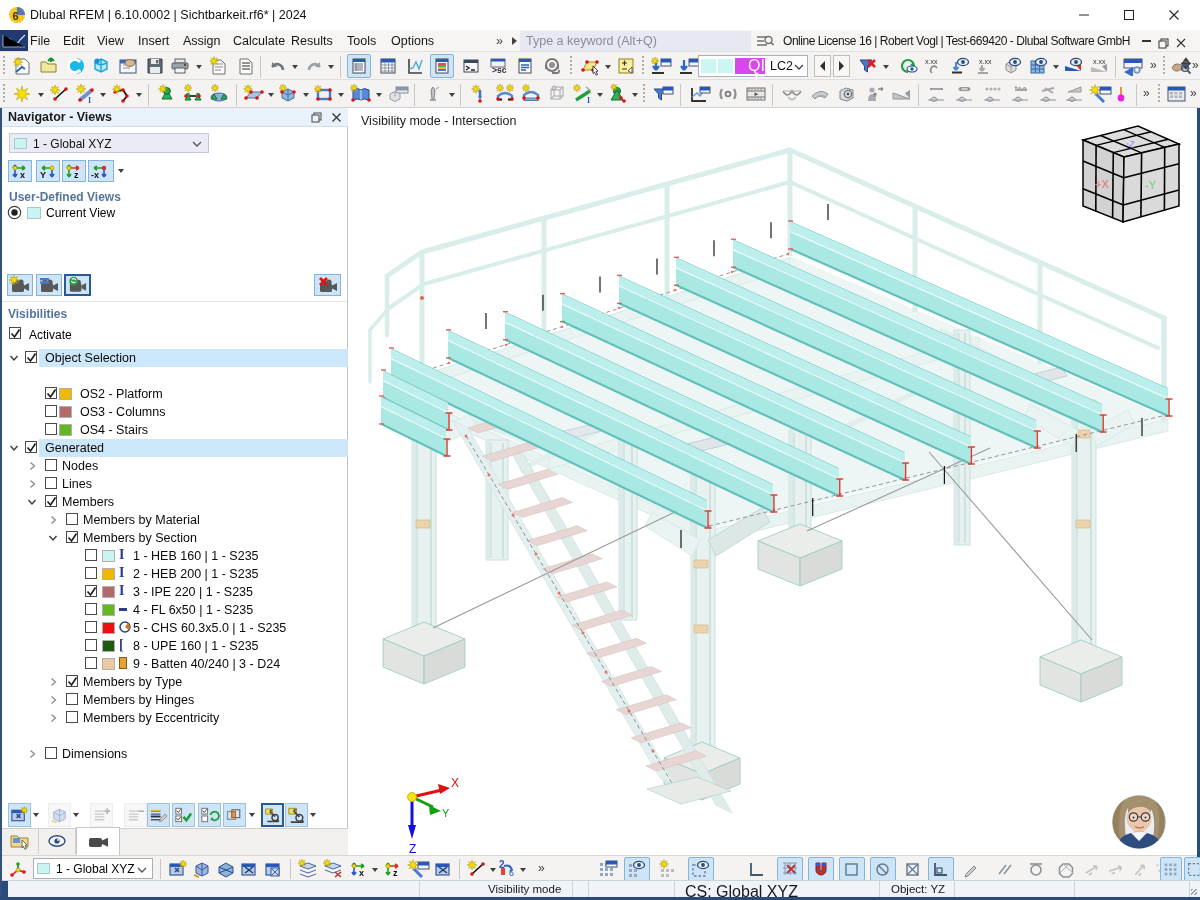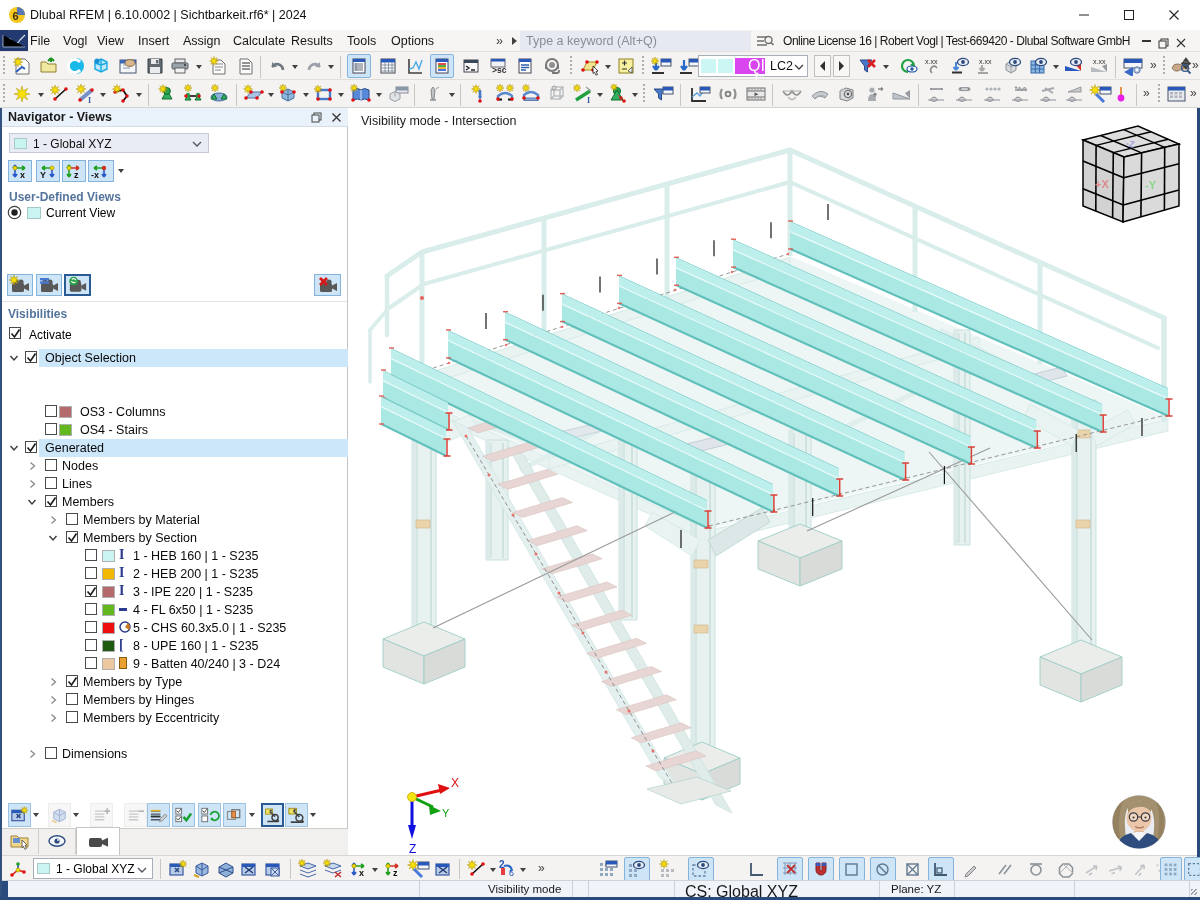--- a/index.html
+++ b/index.html
@@ -54,21 +54,21 @@
         <path d="M1.5 1.5 l9 9 m0 -9 l-9 9" stroke="#222" stroke-width="1.1"></path>
       </svg>
     </div>
   </div>
 <div id="menubar">
     <div class="abs" style="left:0;top:0;width:28px;height:21px;background:#223a70"><svg width="28" height="21">
         <path d="M3 15 q5 -10 9 -4 q4 6 8 -1 l5 -5" stroke="#cdd8ea" stroke-width="1.3" fill="none"></path>
         <path d="M3 5 v12 h22" stroke="#8fa4c8" stroke-width="1"></path>
       </svg></div>
     <div class="mi" style="left:30px">File</div>
-    <div class="mi" style="left:63px">Vogl</div>
+    <div class="mi" style="left:63px">Edit</div>
     <div class="mi" style="left:97px">View</div>
     <div class="mi" style="left:138px">Insert</div>
     <div class="mi" style="left:183px">Assign</div>
     <div class="mi" style="left:233px">Calculate</div>
     <div class="mi" style="left:291px">Results</div>
     <div class="mi" style="left:347px">Tools</div>
     <div class="mi" style="left:391px">Options</div>
     <div class="mi" style="left:496px;color:#404040">»</div>
     <div class="abs" style="left:512px;top:7px;width:0;height:0;border-top:4px solid transparent;border-bottom:4px solid transparent;border-left:5px solid #404040"></div>
     <div class="abs" style="left:520px;top:1px;width:231px;height:20px;background:#e6e8f2"></div>
@@ -824,20 +824,29 @@
     <div class="trow hl" style="top:241px">
       <svg width="10" height="10" style="position:absolute;left:9px;top:4px" viewBox="0 0 10 10">
         <path d="M1.5 3 L5 7 L8.5 3" stroke="#3c3c3c" stroke-width="1.4" fill="none"></path>
       </svg>
       <div class="cb" style="left:25px;top:2px">
         <svg width="13" height="13" style="position:absolute;left:-1px;top:-1px">
           <path d="M2.5 6.5 l3 3.5 5 -7.5" stroke="#1a1a1a" stroke-width="1.6" fill="none"></path>
         </svg>
       </div>
       <div class="abs" style="left:45px;top:2px;white-space:nowrap">Object Selection</div>
+    </div>
+    <div class="trow " style="top:277px">
+      <div class="cb" style="left:45px;top:2px">
+        <svg width="13" height="13" style="position:absolute;left:-1px;top:-1px">
+          <path d="M2.5 6.5 l3 3.5 5 -7.5" stroke="#1a1a1a" stroke-width="1.6" fill="none"></path>
+        </svg>
+      </div>
+      <div class="sw" style="left:59px;top:3px;background:#f2b800"></div>
+      <div class="abs" style="left:80px;top:2px;white-space:nowrap">OS2 - Platform</div>
     </div>
     <div class="trow " style="top:295px">
       <div class="cb" style="left:45px;top:2px"></div>
       <div class="sw" style="left:59px;top:3px;background:#b46a6a"></div>
       <div class="abs" style="left:80px;top:2px;white-space:nowrap">OS3 - Columns</div>
     </div>
     <div class="trow " style="top:313px">
       <div class="cb" style="left:45px;top:2px"></div>
       <div class="sw" style="left:59px;top:3px;background:#62b81e"></div>
       <div class="abs" style="left:80px;top:2px;white-space:nowrap">OS4 - Stairs</div>
@@ -1687,16 +1696,16 @@
     <div class="sseg" style="left:8px;width:412px"></div>
     <div class="sseg" style="left:420px;width:153px"></div>
     <div class="sseg" style="left:573px;width:16px"></div>
     <div class="sseg" style="left:589px;width:86px"></div>
     <div class="sseg" style="left:675px;width:205px"></div>
     <div class="sseg" style="left:880px;width:75px"></div>
     <div class="sseg" style="left:955px;width:120px"></div>
     <div class="sseg" style="left:1075px;width:115px"></div>
     <div class="abs" style="left:488px;top:2px;font-size:11.5px;color:#16181a">Visibility mode</div>
     <div class="abs" style="left:685px;top:2px;font-size:16px;color:#16181a">CS: Global XYZ</div>
-    <div class="abs" style="left:891px;top:2px;font-size:11.5px;color:#16181a">Plane: YZ</div>
+    <div class="abs" style="left:891px;top:2px;font-size:11.5px;color:#16181a">Object: YZ</div>
     <div class="abs" style="left:1191px;top:8px;width:6px;height:6px;background:repeating-linear-gradient(135deg,#9aa4b0 0 1.5px,transparent 1.5px 3px)"></div>
   </div>
 <div class="abs" style="left:0;top:108px;width:2px;height:789px;background:#33517e"></div>
 <div id="navybottom"></div>
 </body></html>

